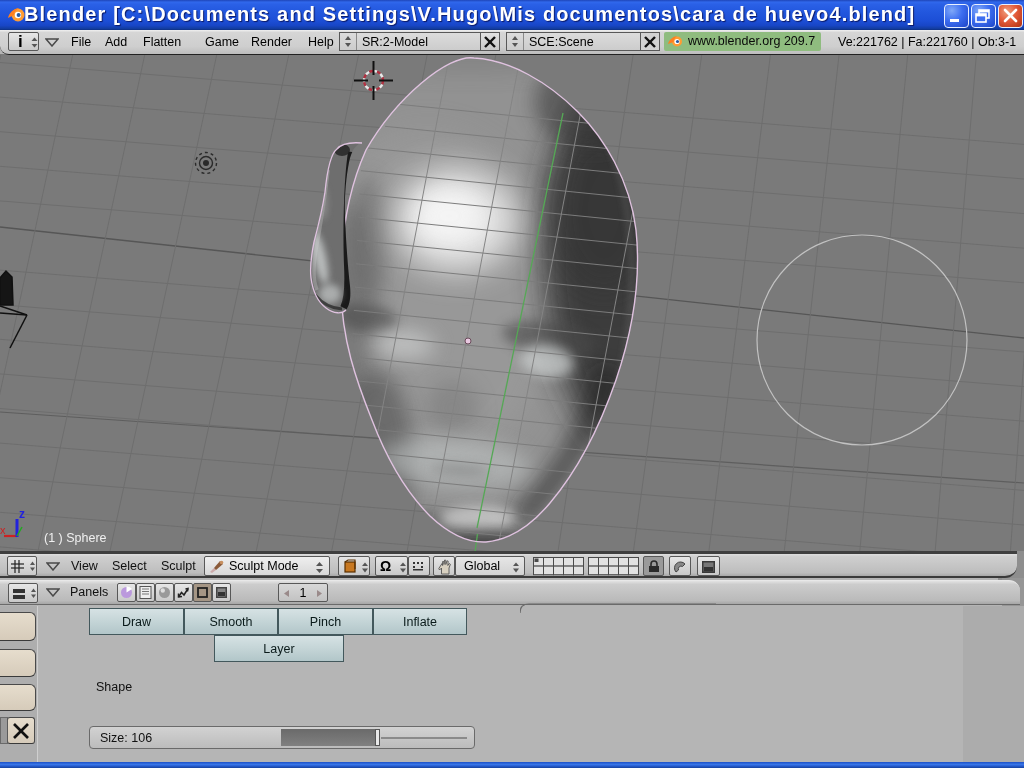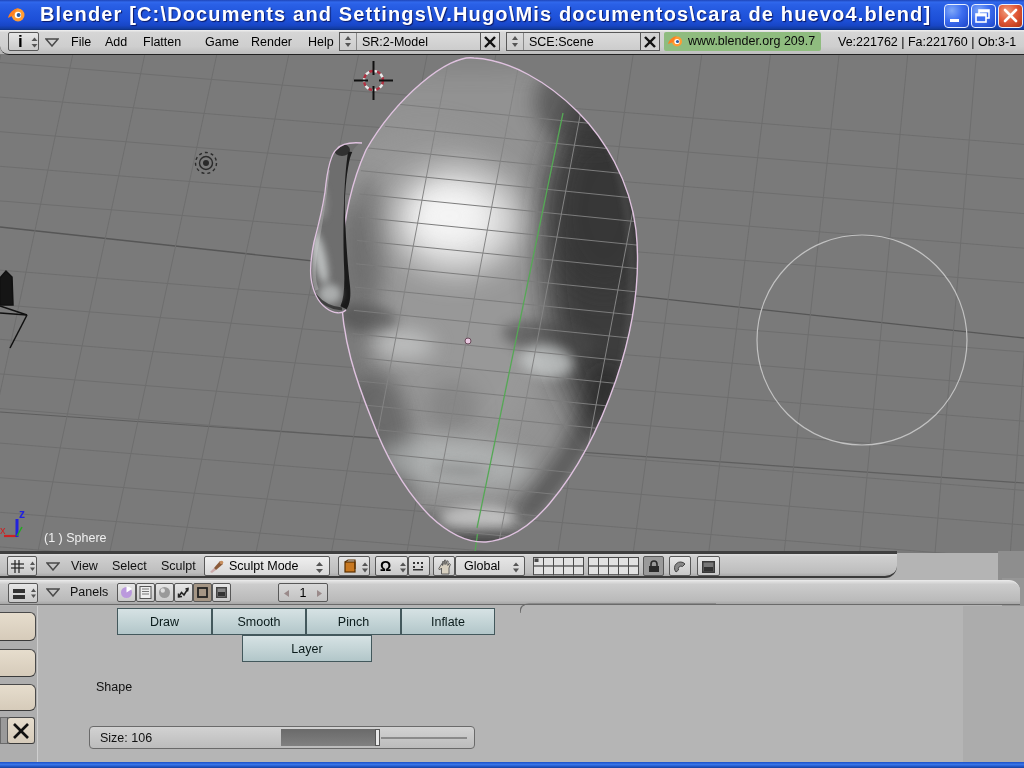--- a/index.html
+++ b/index.html
@@ -1,45 +1,45 @@
 <!DOCTYPE html>
 <html><head><meta charset="utf-8"><style>
 html,body{margin:0;padding:0;width:1024px;height:768px;overflow:hidden;
 font-family:"Liberation Sans",sans-serif;}
 #scr{position:absolute;inset:0;width:1024px;height:768px;background:#b4b4b4;}
 .abs{position:absolute;}
 #title{left:0;top:0;width:1024px;height:30px;
 background:linear-gradient(180deg,#1e45b8 0%,#3068ec 7%,#2a60e6 15%,#2257de 40%,#1c4ed6 70%,#1846c6 85%,#123c9e 96%,#0d2f80 100%);}
-#title .txt{position:absolute;left:40px;top:3px;color:#fff;font-size:20px;font-weight:bold;
+#title .txt{position:absolute;left:24px;top:3px;color:#fff;font-size:20px;font-weight:bold;
 letter-spacing:1.15px;text-shadow:1px 1px 1px rgba(10,20,90,.9);white-space:nowrap;}
 .wbtn{position:absolute;top:4px;width:25px;height:24px;border-radius:4px;
 border:1px solid #e8f0ff;box-sizing:border-box;color:#fff;}
 #bmin{left:944px;background:radial-gradient(circle at 30% 25%,#7fa8f8 0%,#3d6ef0 45%,#1c44c8 100%);}
 #bmax{left:971px;background:radial-gradient(circle at 30% 25%,#7fa8f8 0%,#3d6ef0 45%,#1c44c8 100%);}
 #bclose{left:998px;background:radial-gradient(circle at 35% 30%,#f0a080 0%,#e25a3a 45%,#b03010 100%);}
 #menubar{left:0;top:30px;width:1024px;height:24px;border-bottom:1.5px solid #222;border-bottom-left-radius:9px;
 background:linear-gradient(180deg,#f0f0f0 0%,#d6d6d6 10%,#cecece 70%,#bdbdbd 100%);}
 .mtxt{position:absolute;top:5px;font-size:12.5px;color:#000;white-space:nowrap;}
 .blk{position:absolute;box-sizing:border-box;}
 .bw{position:absolute;box-sizing:border-box;background:linear-gradient(180deg,#e6e6e6,#c9c9c9);
 border:1px solid #585858;border-radius:2px;}
 .bw2{position:absolute;box-sizing:border-box;background:#d2d2d2;border:1px solid #585858;}
 #vp{left:0;top:54px;width:1024px;height:499px;background:#7a7a7a;overflow:hidden;}
-#hdr1{left:0;top:551px;width:897px;height:27px;border-radius:0 0 12px 0;box-sizing:border-box;
+#hdr1{left:0;top:551px;width:1017px;height:27px;border-radius:0 0 12px 0;box-sizing:border-box;
 background:linear-gradient(180deg,#dedede 0%,#cfcfcf 12%,#bdbdbd 85%,#a8a8a8 100%);
 border-top:3px solid #3f3f3f;border-bottom:2px solid #3a3a3a;}
 #hdr2{left:0;top:580px;width:1020px;height:25px;border-radius:0 11px 0 0;box-sizing:border-box;border-top:1px solid #e8e8e8;
 background:linear-gradient(180deg,#e2e2e2 0%,#cccccc 15%,#bababa 85%,#a6a6a6 100%);
 border-bottom:1px solid #6a6a6a;}
 .htxt{position:absolute;top:5px;font-size:12.5px;color:#101010;}
 #bwin{left:0;top:606px;width:1024px;height:156px;background:#b5b5b5;}
 #bwin .darkcol{position:absolute;left:963px;top:0;width:61px;height:156px;background:#acacac;}
 #bluebar{left:0;top:762px;width:1024px;height:6px;background:linear-gradient(180deg,#1c50c8,#3a78e8 45%,#2a62d8 60%,#16429e);}
 .sbtn{position:absolute;box-sizing:border-box;font-size:12.5px;color:#0a1a1a;text-align:center;
-background:linear-gradient(180deg,#d6e2e4 0%,#c6d6d8 45%,#b2c6c9 100%);border:1px solid #43585c;margin-left:28px;}
+background:linear-gradient(180deg,#d6e2e4 0%,#c6d6d8 45%,#b2c6c9 100%);border:1px solid #43585c;}
 .sbtn.on{background:linear-gradient(180deg,#5e7a80 0%,#72898e 55%,#8da1a5 100%);color:#fff;}
 .tab{position:absolute;left:0;width:36px;background:linear-gradient(180deg,#e6ddcd,#d6cbba);
 border:1px solid #4a4a4a;border-bottom-color:#3a3a3a;border-left:none;border-radius:0 6px 6px 0;box-sizing:border-box;}
 </style></head>
 <body>
 <div id="scr">
 
 <div class="abs" id="vp">
 <svg width="1024" height="499" viewBox="0 54 1024 499">
 <defs>

